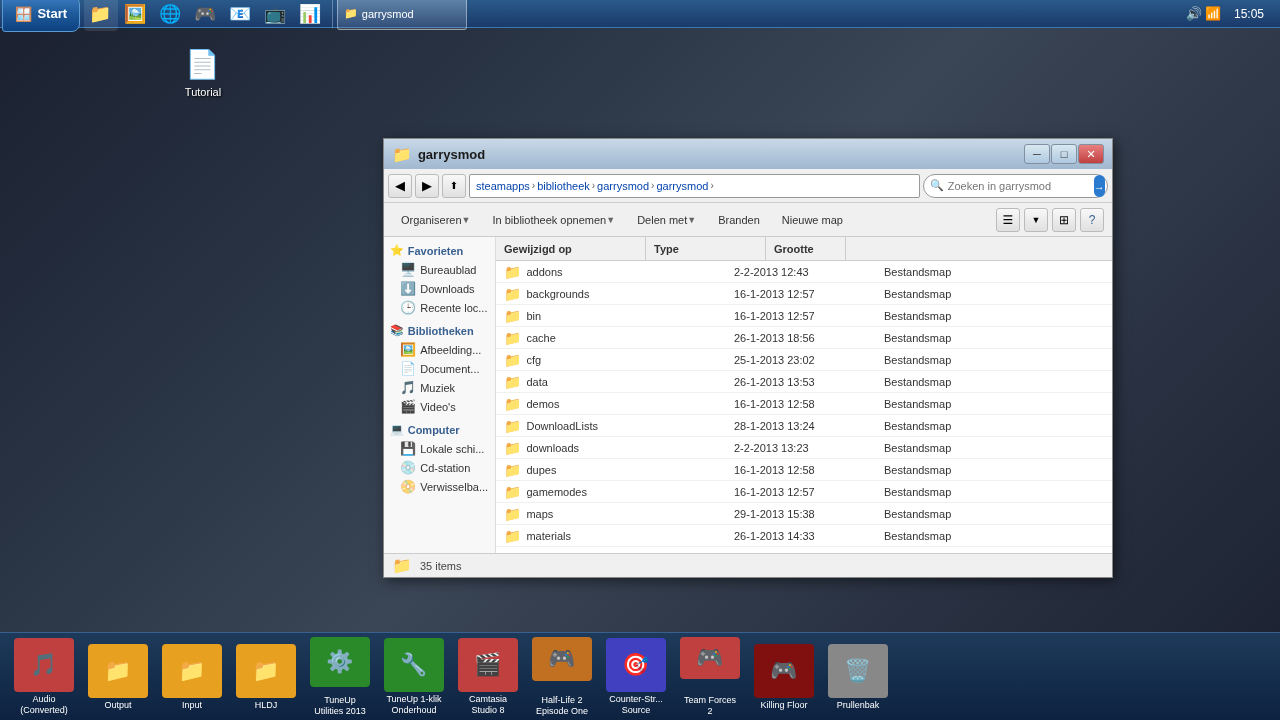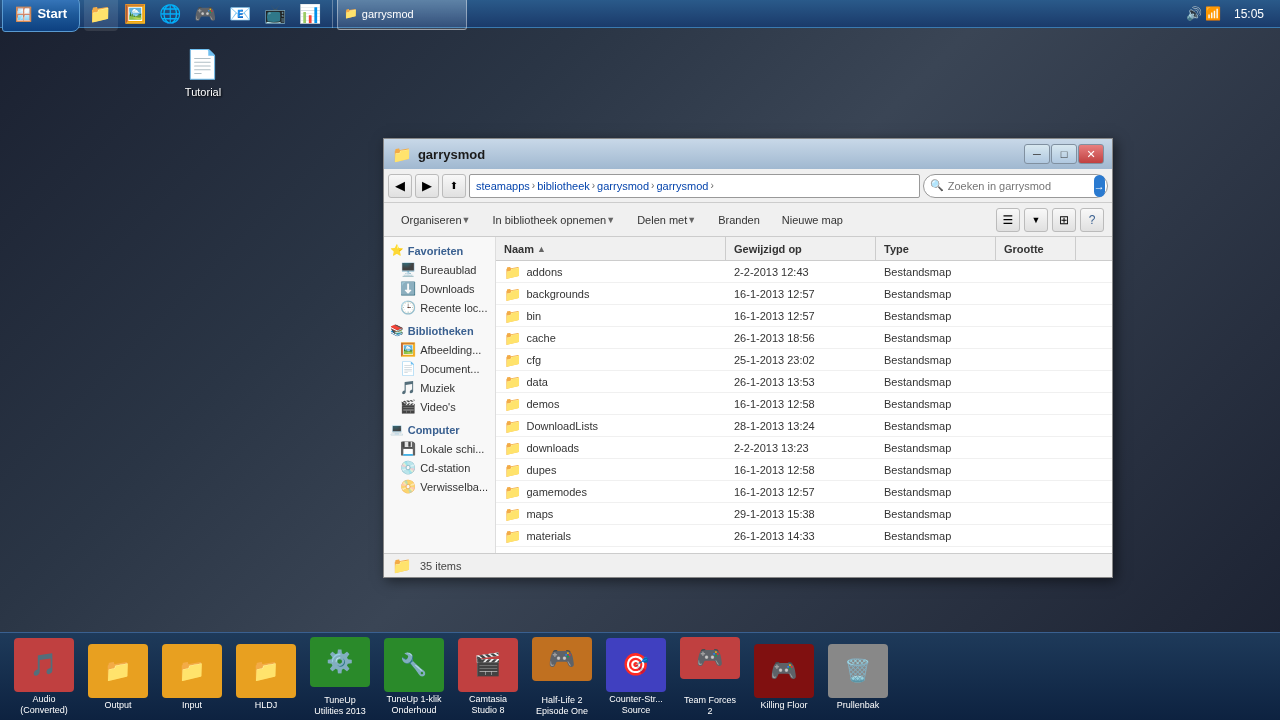--- a/index.html
+++ b/index.html
@@ -620,24 +620,20 @@
         <div class="sidebar-item">
           <span class="sidebar-item-icon">📀</span>
           <span>Verwisselba...</span>
         </div>
       </div>
     </div>
 
     <div class="file-area">
 
       <div class="col-headers">
-        <div class="col-header col-name">
-          <span>Naam</span>
-          <span style="font-size:9px;color:#666;">▲</span>
-        </div>
         <div class="col-header col-modified">
           <span>Gewijzigd op</span>
         </div>
         <div class="col-header col-type">
           <span>Type</span>
         </div>
         <div class="col-header col-size">
           <span>Grootte</span>
         </div>
       </div>

